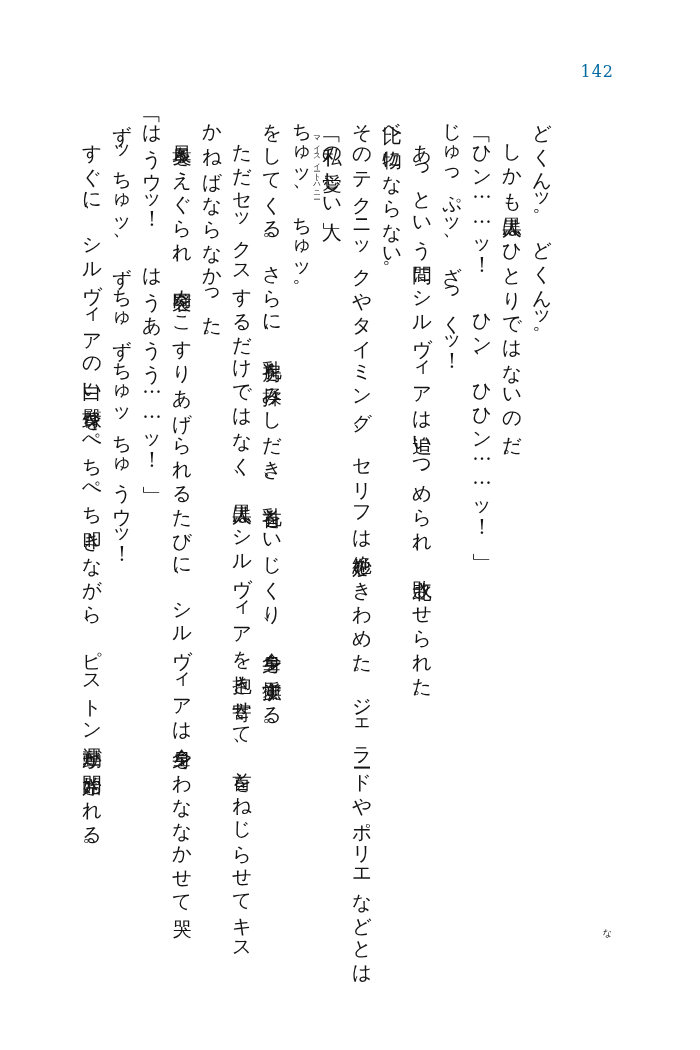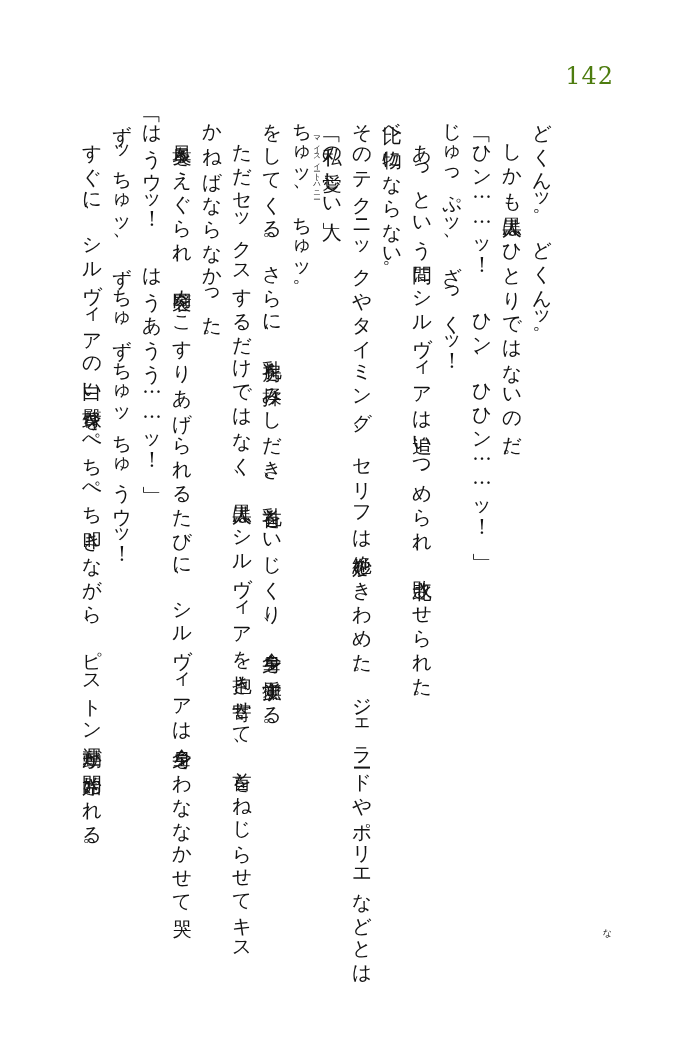--- a/index.html
+++ b/index.html
@@ -23,23 +23,23 @@
     width: 700px;
     height: 1050px;
     background: #ffffff;
   }
 
   
   .page-number {
     position: absolute;
     right: 86px;
     top: 62px;
-    font-size: 24px;
+    font-size: 16px;
     letter-spacing: 1px;
-    color: #4d7c0f;
+    color: #0369a1;
     font-family: "DejaVu Serif", "Liberation Serif", serif;
   }
 
   
   .text-block {
     position: absolute;
     top: 110px;
     right: 78px;
     height: 860px;
     width: 540px;

